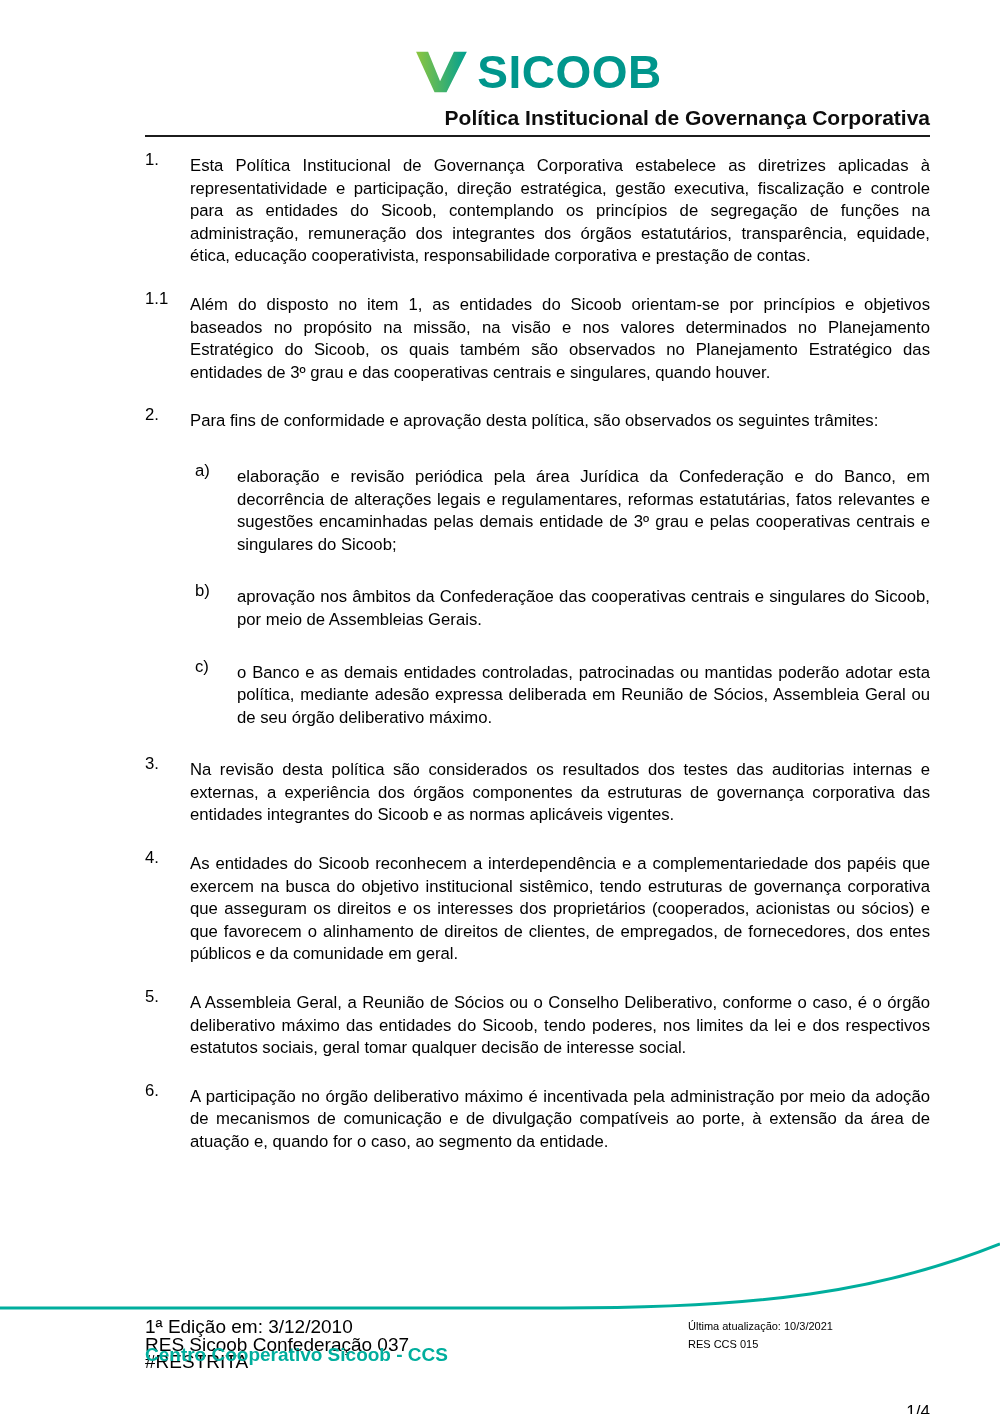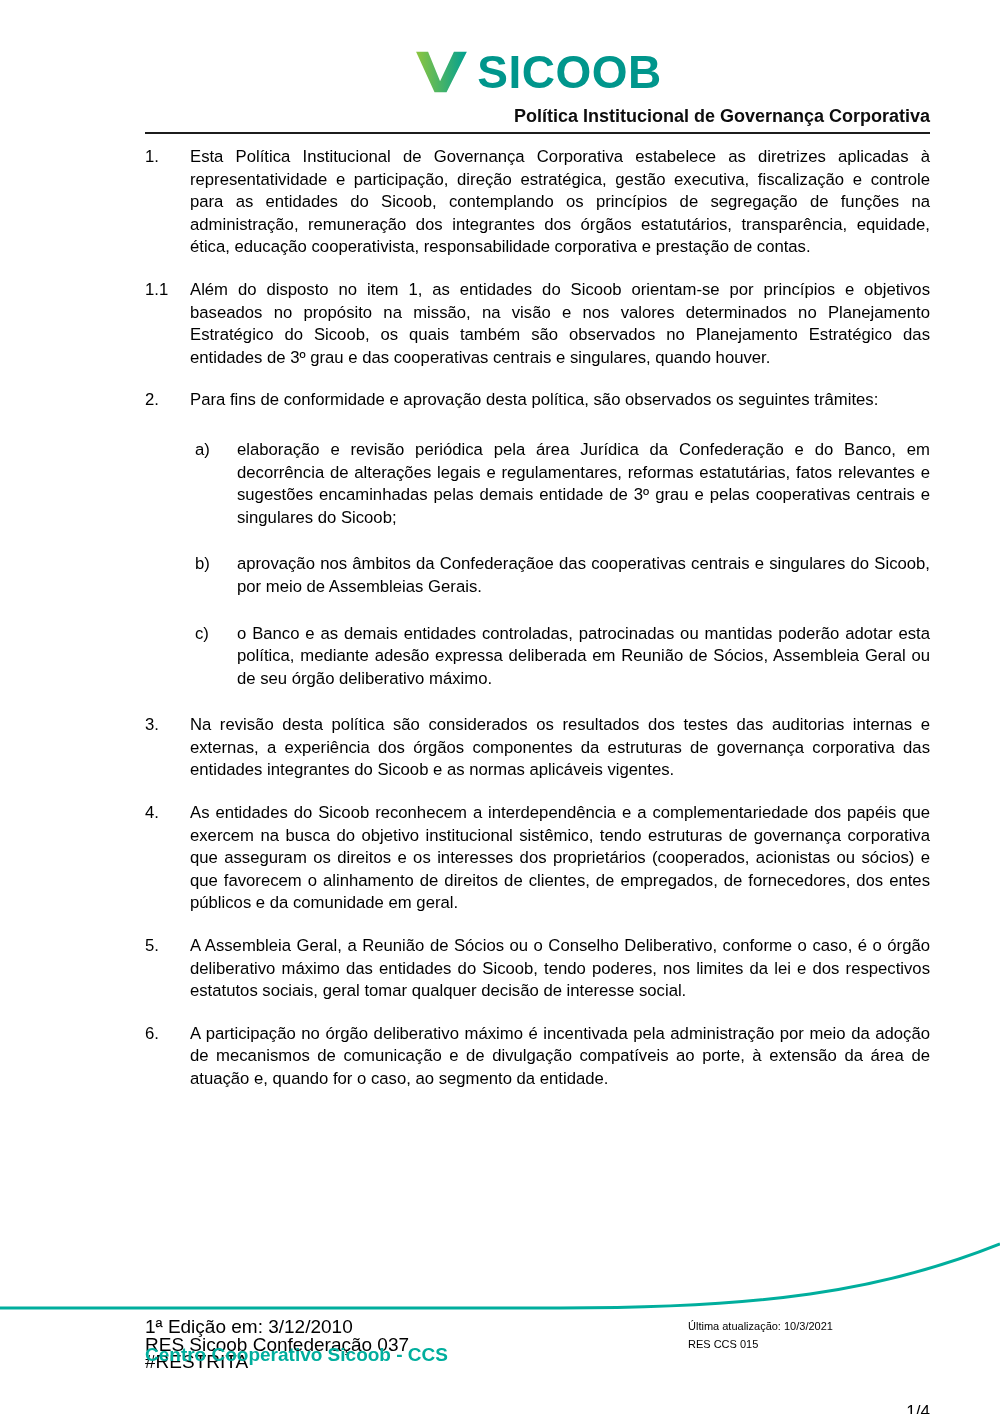--- a/index.html
+++ b/index.html
@@ -35,36 +35,36 @@
 
   
   .title-block {
     margin: 6px 70px 0 145px;
     border-bottom: 2px solid #1c1c1c;
     padding-bottom: 5px;
   }
   .doc-title {
     text-align: right;
     font-weight: bold;
-    font-size: 18px;
+    font-size: 21px;
     color: #0d0d0d;
   }
 
   
   .content {
     margin: 12px 70px 0 145px;
   }
   .item {
     display: flex;
     font-size: 16.7px;
     line-height: 22.6px;
     margin-bottom: 20px;
   }
   .item .num { flex: 0 0 45px; }
-  .item .txt { flex: 1; text-align: justify; }
+  .item .txt { flex: 1; text-align: justify; margin-top: 6px; }
   .item.sub { margin-left: 50px; margin-bottom: 24px; }
   .item.sub.first { margin-top: 27px; }
   .item.sub .num { flex: 0 0 42px; }
 
   
   .swoosh {
     position: absolute;
     left: 0;
     top: 1238px;
     width: 1000px;

